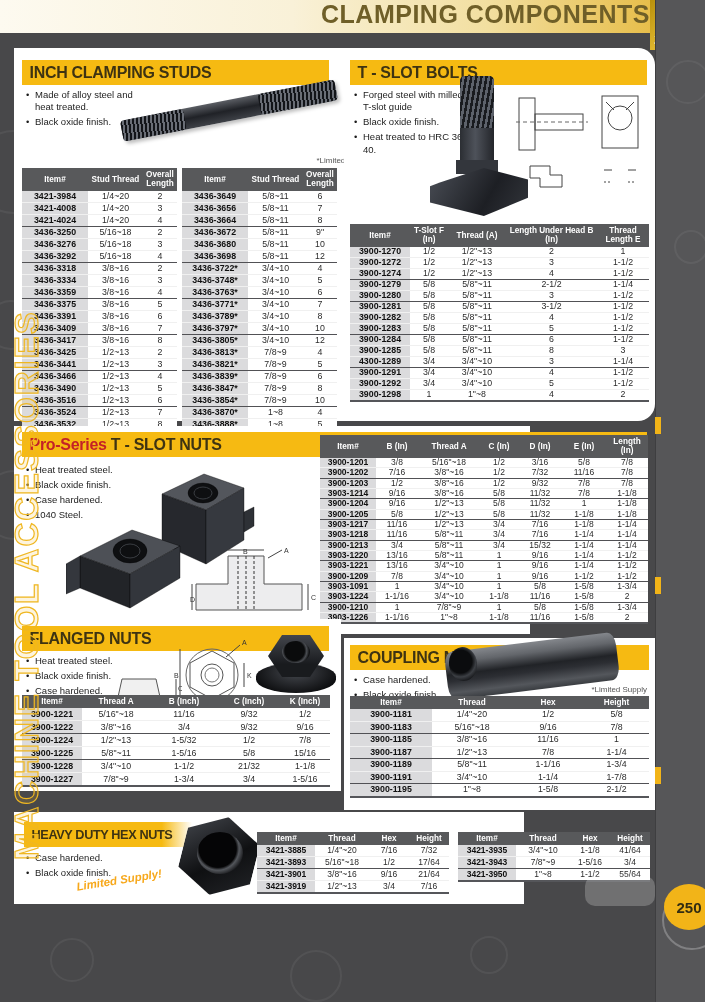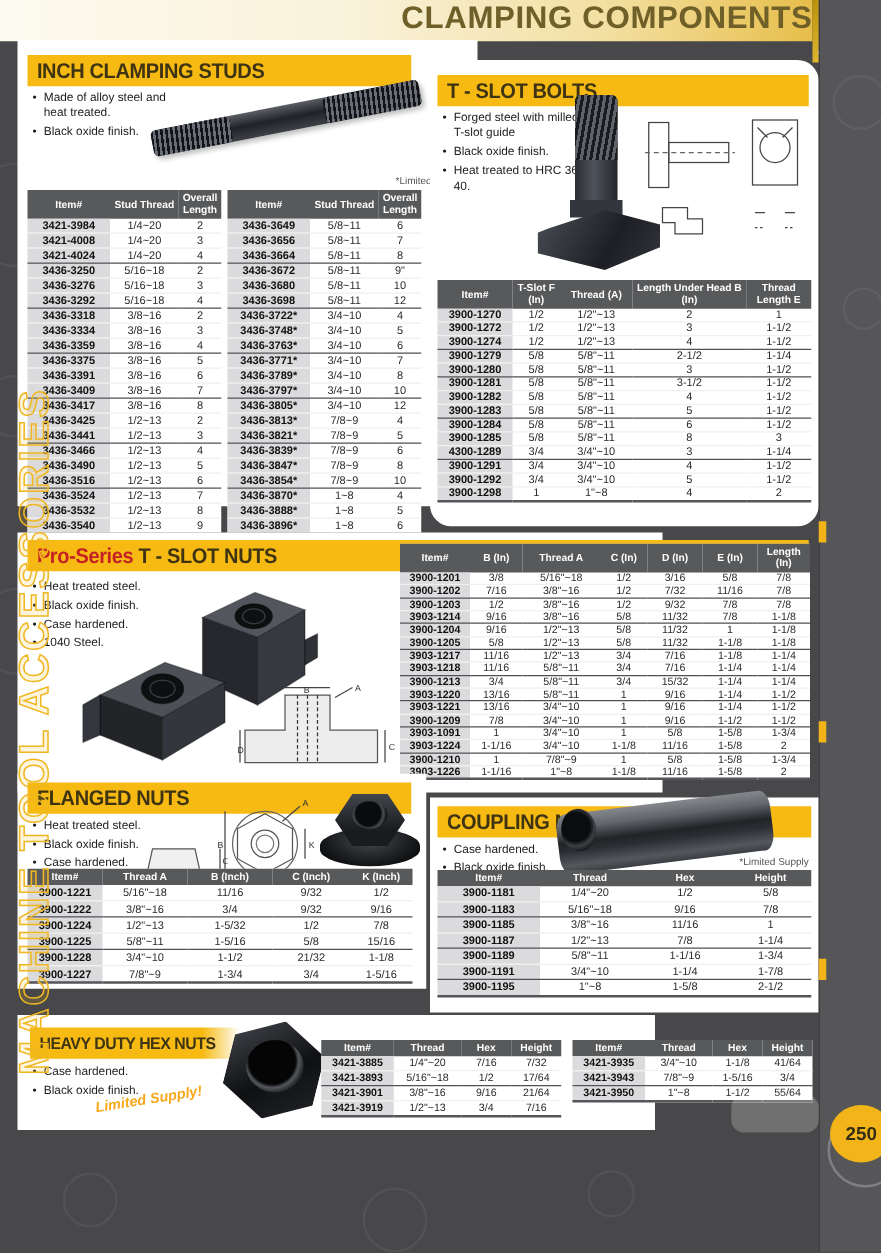--- a/index.html
+++ b/index.html
@@ -126,21 +126,21 @@
 
 <div class="band">
   <h1>CLAMPING COMPONENTS</h1>
 </div>
 <div class="emblem">
   <div class="wm">50</div>
   <div class="cel">Celebrating</div>
   <div class="yr">2022</div>
 </div>
 
-<div class="panel" style="left:14px;top:32px;width:368px;height:373px;">
+<div class="panel" style="left:14px;top:48px;width:368px;height:373px;">
   <div class="banner" style="left:8px;top:12px;width:307px;">
     <span class="bt">INCH CLAMPING STUDS</span>
   </div>
   <div class="bullets" style="left:12px;top:41px;width:112px;">
     <div class="bullet">Made of alloy steel and heat treated.</div>
     <div class="bullet">Black oxide finish.</div>
   </div>
   <div class="abs" style="left:106px;top:22px;width:222px;height:80px;">
     <div class="stud-bar"></div>
   </div>

